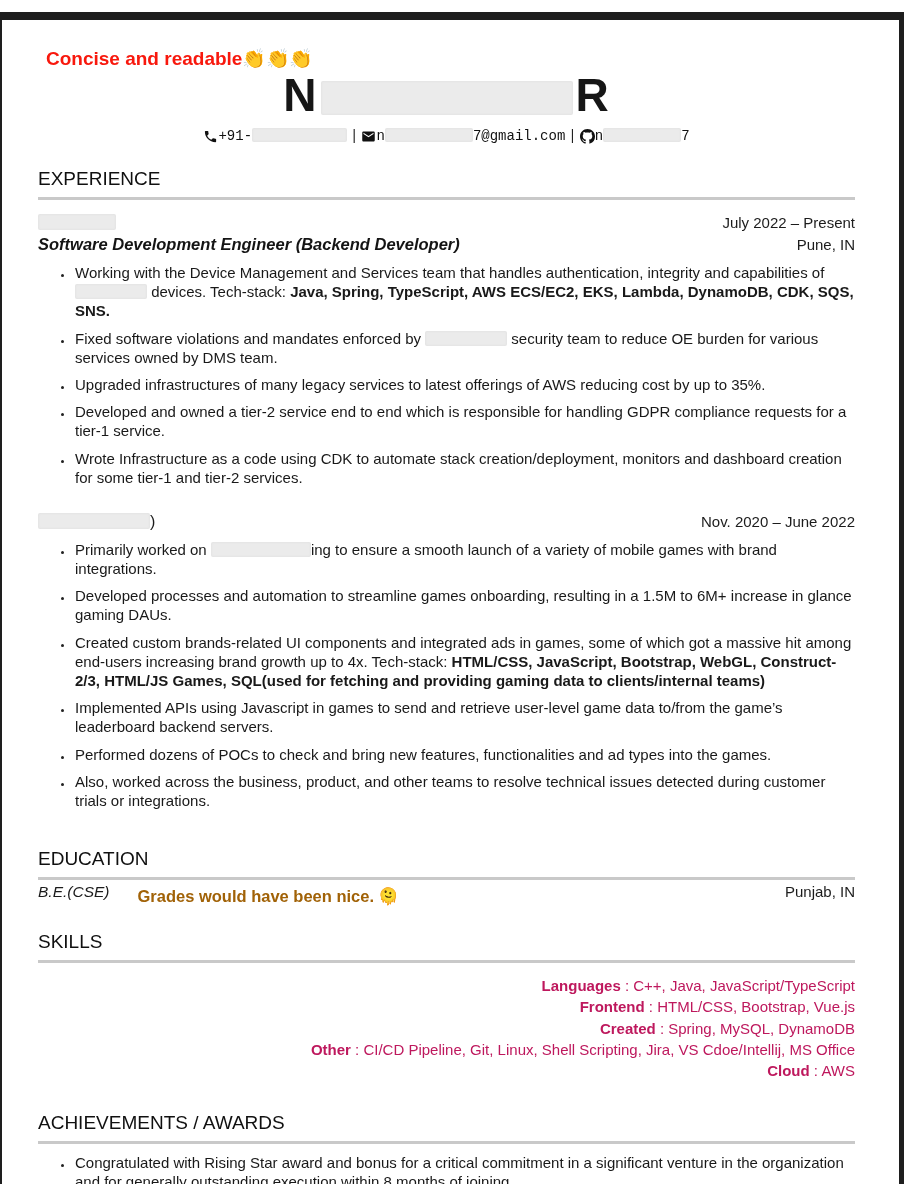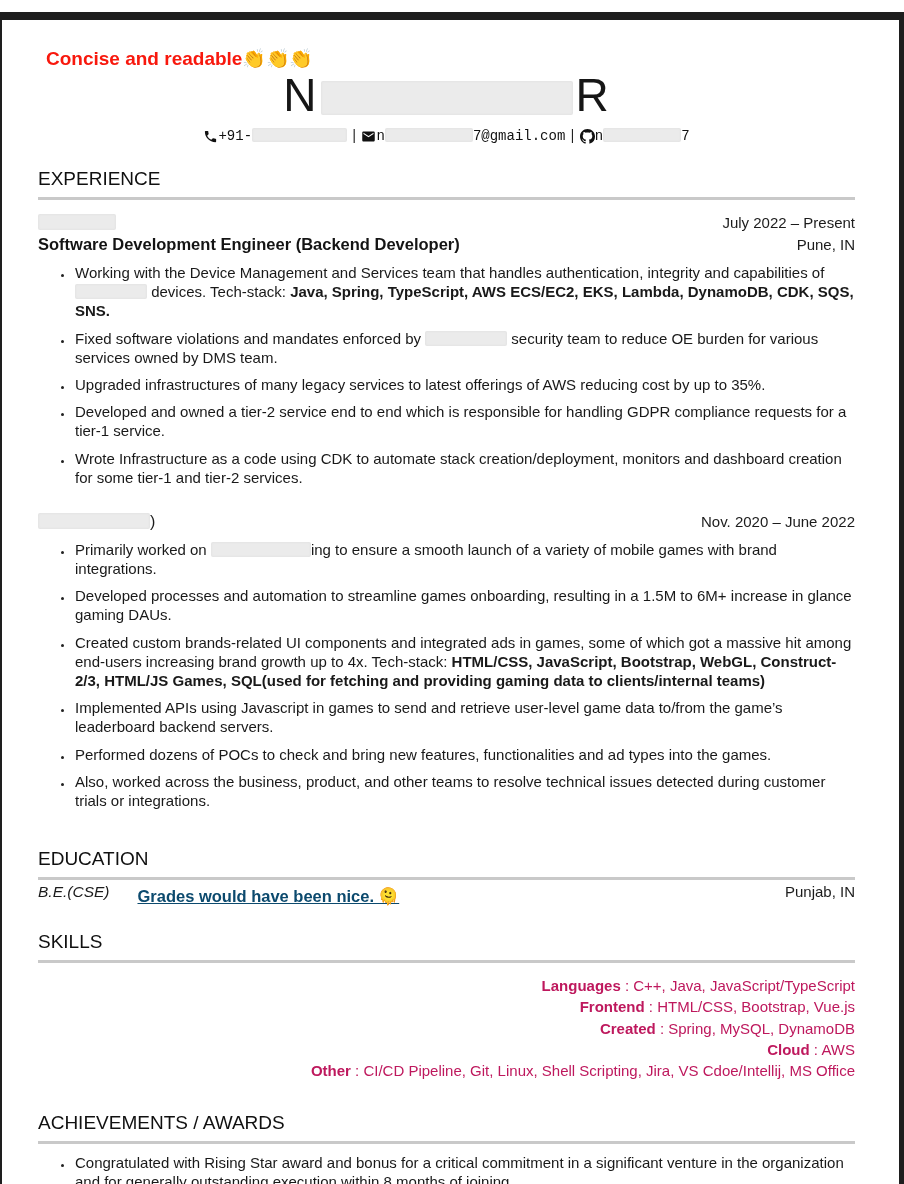--- a/index.html
+++ b/index.html
@@ -4,37 +4,37 @@
 <style>
   html,body{margin:0;padding:0;background:#fff;}
   body{width:904px;height:1184px;}
   .page{
     box-sizing:border-box;width:904px;height:1184px;overflow:hidden;
     border:3px solid #1e1e1e;border-top-width:8px;border-right-width:5px;border-left-width:2px;
     padding:16px 44px 16px 36px;background:#fff;
     font-family:"Liberation Sans",sans-serif;color:#1b1b1b;margin-top:12px;
   }
   .annot-top{font-size:19px;font-weight:bold;margin:11px 0 0 8px;}
-  .name{text-align:center;font-size:46px;font-weight:normal;letter-spacing:1px;margin:0;color:#161616;line-height:1.0;margin-top:2px;}
+  .name{text-align:center;font-size:46px;font-weight:bold;letter-spacing:1px;margin:0;color:#161616;line-height:1.0;margin-top:2px;}
   .name .redact{height:34px;vertical-align:-4px;margin:0 3px;}
   .contact{display:flex;justify-content:center;align-items:center;
     font-family:"Liberation Mono","DejaVu Sans Mono",monospace;font-size:14px;margin-top:10px;color:#111;}
   .cicon{display:inline-flex;align-items:center;}
   .cicon svg{width:15px;height:15px;fill:#111;}
   .sep{margin:0 3px;color:#222;}
   h2{font-size:19px;font-weight:normal;margin:0;color:#101010;letter-spacing:0;}
   .rule{height:3px;background:#c9c9c9;margin-top:7px;}
   .sec-exp{margin-top:24px;}
   .sec{margin-top:30px;}
   .sec-edu{margin-top:38px;}
   .jobhead{display:flex;justify-content:space-between;align-items:baseline;margin-top:3px;gap:12px;}
   .jobhead.first{margin-top:14px;}
   .jobhead.gap{margin-top:26px;}
   .jh-right{font-size:15px;color:#1c1c1c;white-space:nowrap;}
-  .jt{font-weight:bold;font-size:16.5px;color:#141414;}
+  .jt{font-weight:bold;font-style:italic;font-size:16.5px;color:#141414;}
   ul{margin:9px 0 0 0;padding-left:36px;}
   li{font-size:15px;line-height:1.28;margin-bottom:8px;padding-left:1px;color:#191919;}
   li::marker{font-size:11px;color:#222;}
   .ach li{margin-bottom:13px;}
   .b{font-weight:bold;}
   .redact{display:inline-block;background:#ebebeb;border-radius:2px;height:1em;vertical-align:-0.14em;box-shadow:inset 0 0 3px rgba(0,0,0,.06);}
   .skills-rows{margin-top:12px;}
   .skill-row{font-size:15px;line-height:1.42;color:#be185d;text-align:right;}
   .eduhead{display:flex;justify-content:space-between;align-items:baseline;margin-top:12px;}
   .edu-left{font-size:15.5px;}
@@ -105,35 +105,35 @@
         <li><span class="">Performed dozens of POCs to check and bring new features, functionalities and ad types into the games.</span></li>
         <li><span class="">Also, worked across the business, product, and other teams to resolve technical issues detected during customer trials or integrations.</span></li>
       </ul>
   </div>
 
   <div class="sec-edu">
     <h2>EDUCATION</h2>
     <div class="rule"></div>
     <div class="eduhead" style="margin-top:2px;">
       <div class="edu-left deg">
-        <span>B.E.(CSE)</span><span class="annot-inline" style="color: #0c4a6e; text-decoration: underline;">Grades would have been nice. 🫠</span>
+        <span>B.E.(CSE)</span><span class="annot-inline" style="color: #a16207;">Grades would have been nice. 🫠</span>
       </div>
       <div class="jh-right">Punjab, IN</div>
     </div>
   </div>
 
   <div class="sec">
     <h2>SKILLS</h2>
     <div class="rule"></div>
     <div class="skills-rows">
         <div class="skill-row"><span class="b">Languages</span><span class=""> : C++, Java, JavaScript/TypeScript</span></div>
         <div class="skill-row"><span class="b">Frontend</span><span class=""> : HTML/CSS, Bootstrap, Vue.js</span></div>
         <div class="skill-row"><span class="b">Created</span><span class=""> : Spring, MySQL, DynamoDB</span></div>
+        <div class="skill-row"><span class="b">Other</span><span class=""> : CI/CD Pipeline, Git, Linux, Shell Scripting, Jira, VS Cdoe/Intellij, MS Office</span></div>
         <div class="skill-row"><span class="b">Cloud</span><span class=""> : AWS</span></div>
-        <div class="skill-row"><span class="b">Other</span><span class=""> : CI/CD Pipeline, Git, Linux, Shell Scripting, Jira, VS Cdoe/Intellij, MS Office</span></div>
       </div>
   </div>
 
   <div class="sec">
     <h2>ACHIEVEMENTS / AWARDS</h2>
     <div class="rule"></div>
     <ul class="ach">
         <li><span class="">Congratulated with Rising Star award and bonus for a critical commitment in a significant venture in the organization and for generally outstanding execution within 8 months of joining.</span></li>
       </ul>
   </div>

